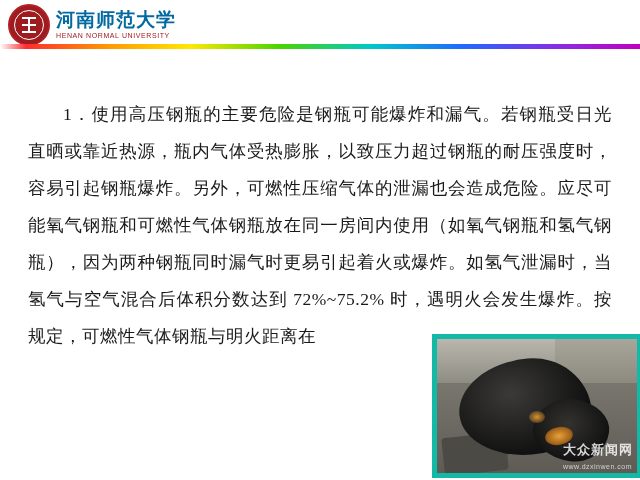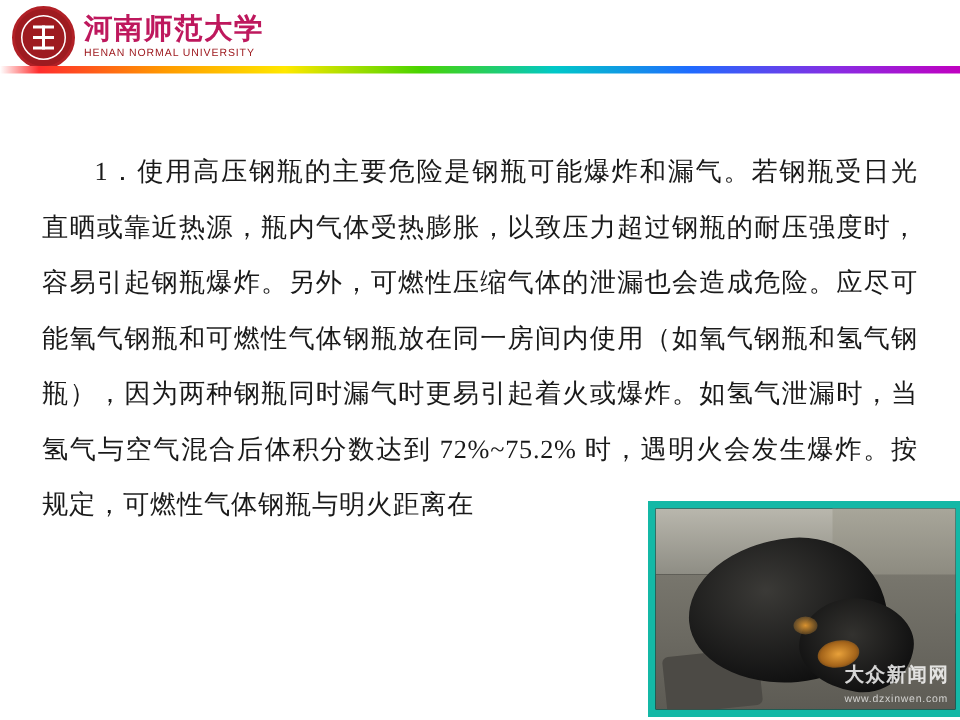--- a/index.html
+++ b/index.html
@@ -66,21 +66,21 @@
   .logo-text {
     display: flex;
     flex-direction: column;
     justify-content: center;
     line-height: 1.05;
   }
   .logo-cn {
     font-family: "Liberation Serif", "DejaVu Serif", serif;
     font-size: 19px;
     font-weight: bold;
-    color: #be185d;
+    color: #0369a1;
     letter-spacing: 1px;
     white-space: nowrap;
   }
   .logo-en {
     font-family: "Liberation Sans", sans-serif;
     font-size: 7px;
     color: #9e1b20;
     letter-spacing: 0.6px;
     white-space: nowrap;
     margin-top: 2px;

